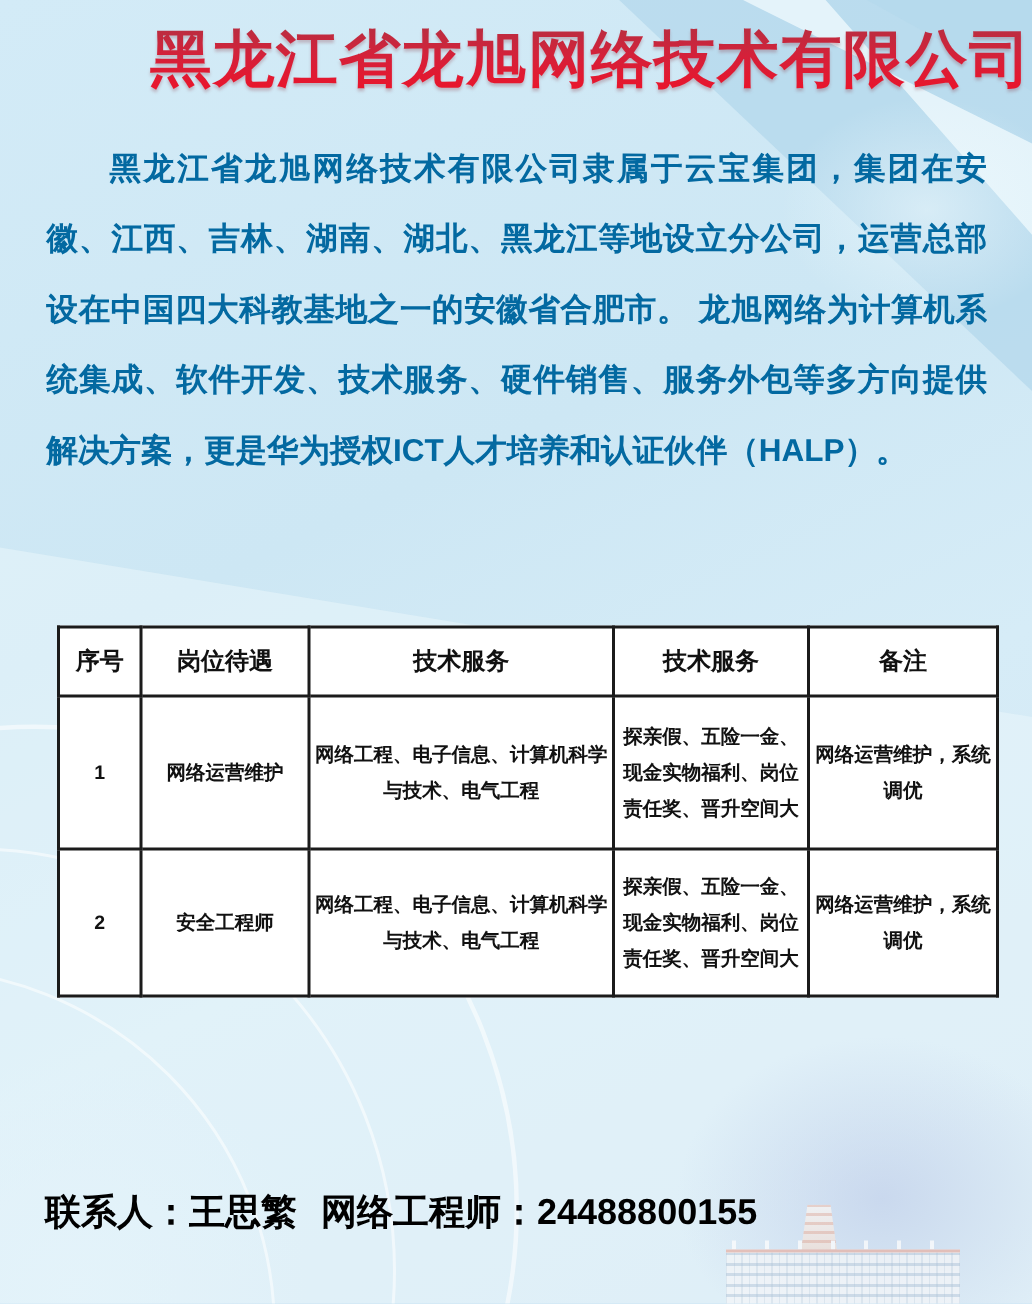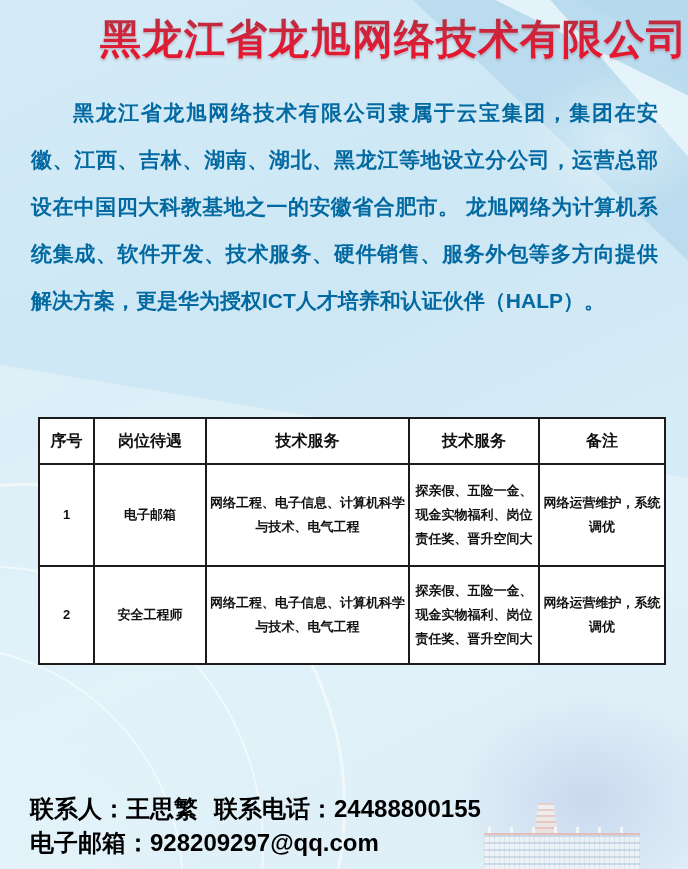--- a/index.html
+++ b/index.html
@@ -124,35 +124,32 @@
       <th>序号</th>
       <th>岗位待遇</th>
       <th>技术服务</th>
       <th>技术服务</th>
       <th>备注</th>
     </tr>
   </thead>
   <tbody>
     <tr class="row-1">
       <td>1</td>
-      <td>电子邮箱</td>
+      <td>网络运营维护</td>
       <td>网络工程、电子信息、计算机科学与技术、电气工程</td>
       <td>探亲假、五险一金、现金实物福利、岗位责任奖、晋升空间大</td>
       <td>网络运营维护，系统调优</td>
     </tr>
     <tr class="row-2">
       <td>2</td>
       <td>安全工程师</td>
       <td>网络工程、电子信息、计算机科学与技术、电气工程</td>
       <td>探亲假、五险一金、现金实物福利、岗位责任奖、晋升空间大</td>
       <td>网络运营维护，系统调优</td>
     </tr>
   </tbody>
 </table>
 
 <div class="contact">
   <div class="line">
-    <span>联系人：</span><span>王思繁</span><span class="gap"></span><span>联系电话：</span><span>24488800155</span>
-  </div>
-  <div class="line">
-    <span>电子邮箱：</span><span>928209297@qq.com</span>
+    <span>联系人：</span><span>王思繁</span><span class="gap"></span><span>网络工程师：</span><span>24488800155</span>
   </div>
 </div>
 
 </body></html>

